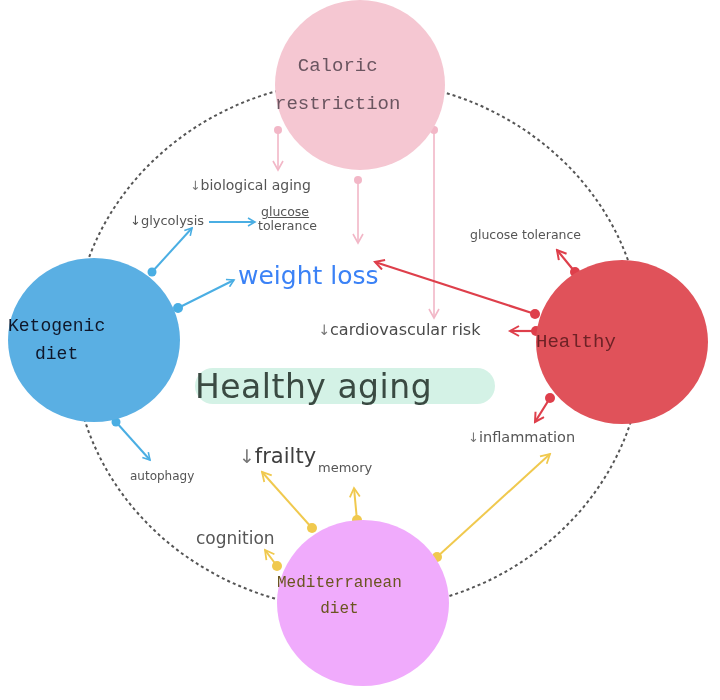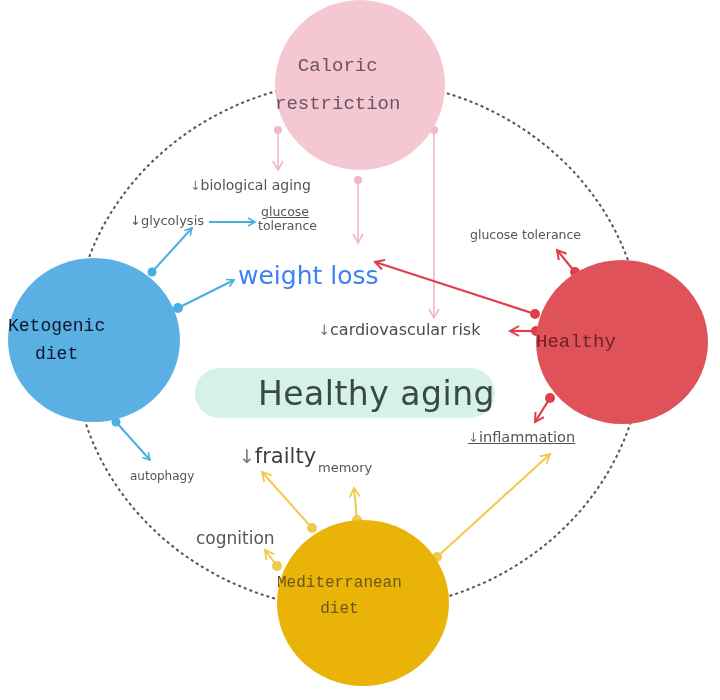--- a/index.html
+++ b/index.html
@@ -2,21 +2,21 @@
 <html><head>
 <meta charset="utf-8">
 <style>
   html, body { margin:0; padding:0; background:#ffffff; }
   body { width:720px; height:700px; position:relative; overflow:hidden; font-family:"Liberation Sans", sans-serif; }
   svg#diagram { position:absolute; left:0; top:0; }
   .lbl { position:absolute; white-space:nowrap; color:#555; font-family:"DejaVu Sans", sans-serif; line-height:1.15; }
   .node { position:absolute; border-radius:50%; display:flex; align-items:center; justify-content:flex-start; text-align:center; font-family:Liberation Mono, monospace; }
   .node span { display:block; }
   .arrow-down { font-size:0.9em; color:#777; }
-  .center-pill { position:absolute; left:195px; top:368px; width:300px; height:50px; border-radius:25px; background:#d4f2e6; display:flex; align-items:center; justify-content:flex-end; }
+  .center-pill { position:absolute; left:195px; top:368px; width:300px; height:36px; border-radius:25px; background:#d4f2e6; display:flex; align-items:center; justify-content:flex-start; }
   .center-pill span { font-size:33px; color:#3a4a42; font-family:"DejaVu Sans", sans-serif; letter-spacing:0.5px; }
 </style>
 </head>
 <body>
 
 <svg id="diagram" width="720" height="700" viewBox="0 0 720 700">
   <defs>
     <marker id="ah-blue" markerWidth="10" markerHeight="10" refX="8" refY="5" orient="auto" markerUnits="userSpaceOnUse">
       <path d="M1,1 L8,5 L1,9" fill="none" stroke="#4aaee3" stroke-width="1.6"></path>
     </marker>
@@ -88,21 +88,21 @@
     <span style="margin-top:8px;">diet</span>
   </div>
 </div>
 
 <div class="node" style="left:536px;top:260px;width:172px;height:164px;background:#e0525a;color:#6e2226;font-size:19px;">
   <div>
       <span>Healthy</span>
     </div>
 </div>
 
-<div class="node" style="left:277px;top:520px;width:172px;height:166px;background:#eab308;color:#6a5520;font-size:16px;">
+<div class="node" style="left:277px;top:520px;width:172px;height:166px;background:#f0abfc;color:#6a5520;font-size:16px;">
   <div style="margin-top:-14px;">
     <span>Mediterranean</span>
     <span style="margin-top:8px;">diet</span>
   </div>
 </div>
 
 <div class="center-pill">
   <span>Healthy aging</span>
 </div>
 
@@ -124,21 +124,21 @@
 </div>
 
 <div class="lbl" style="left:470px;top:228px;font-size:12.5px;text-align:center;">
   <span>glucose tolerance</span>
 </div>
 
 <div class="lbl" style="left:318px;top:321px;font-size:16px;color:#4a4a4a;">
   <span class="arrow-down">↓</span><span>cardiovascular risk</span>
 </div>
 
-<div class="lbl" style="left:468px;top:429px;font-size:14.5px;text-decoration:underline;">
+<div class="lbl" style="left:468px;top:429px;font-size:14.5px;">
   <span class="arrow-down">↓</span><span>inflammation</span>
 </div>
 
 <div class="lbl" style="left:215px;top:444px;font-size:21px;color:#3f3f3f;margin-left:24px;">
   <span class="arrow-down">↓</span><span>frailty</span>
 </div>
 
 <div class="lbl" style="left:318px;top:461px;font-size:13px;">
   <span>memory</span>
 </div>

